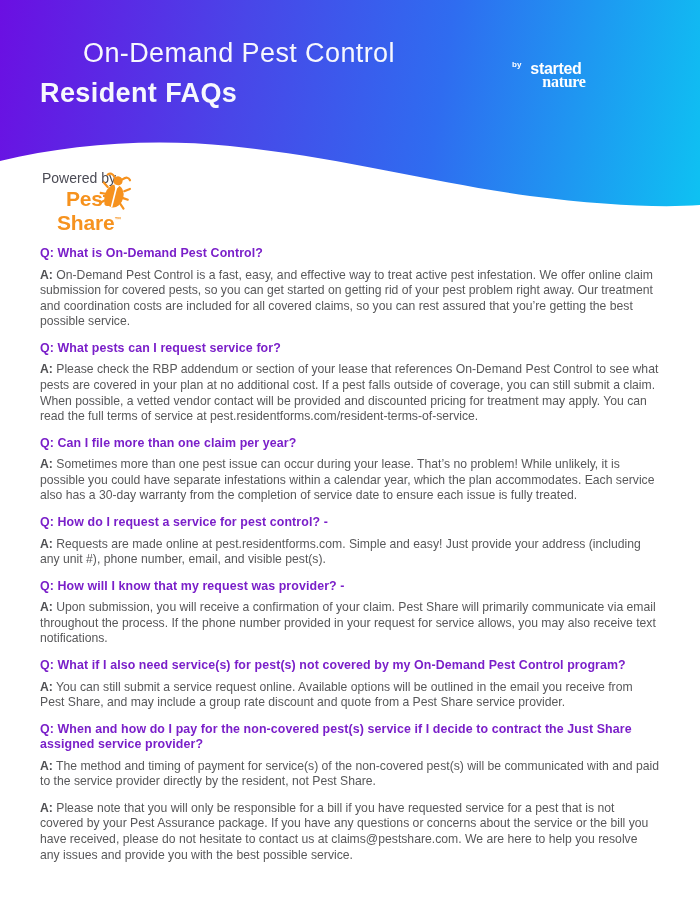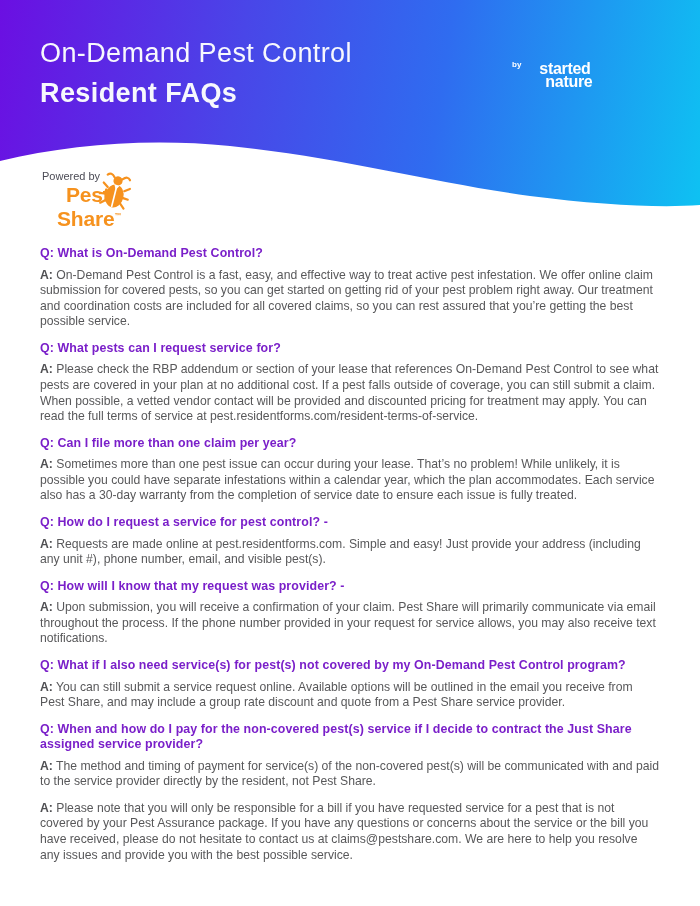--- a/index.html
+++ b/index.html
@@ -7,33 +7,33 @@
     position:relative;width:700px;height:906px;background:#ffffff;
     font-family:"Liberation Sans",sans-serif;overflow:hidden;
   }
   
   .header{
     position:relative;width:700px;height:215px;
     background:linear-gradient(99deg,#6b0fe2 0%,#4946e8 34%,#2f6cf0 62%,#0ec2f2 100%);
   }
   .header-wave{position:absolute;left:0;bottom:0;width:700px;height:82px;display:block;}
   .title-block{position:absolute;left:40px;top:36px;color:#f7f8fd;}
-  .title-line1{font-size:27px;font-weight:400;letter-spacing:.4px;line-height:34px;}
+  .title-line1{font-size:27px;font-weight:400;letter-spacing:.4px;line-height:34px;margin-left:43px;}
   .title-line2{font-size:27px;font-weight:700;letter-spacing:.4px;line-height:34px;margin-top:6px;}
   
   .rbp-logo{position:absolute;left:503px;top:48px;display:flex;align-items:flex-start;}
   .rbp-mark{position:relative;width:54px;height:58px;}
   .rbp-mark svg{display:block;}
   .sn-text{margin-left:9px;margin-top:14px;color:#ffffff;}
-  .sn-by{font-size:8px;font-weight:700;vertical-align:top;position:relative;top:-2px;margin-right:18px;}
+  .sn-by{font-size:8px;font-weight:700;vertical-align:top;position:relative;top:-2px;margin-right:9px;}
   .sn-lines{display:inline-block;font-weight:700;font-size:16px;line-height:13px;letter-spacing:-.3px;}
-  .sn-line2{margin-left:6px;}
+  .sn-line2{margin-left:12px;font-family:Liberation Serif, serif;}
   
   .pestshare{position:absolute;left:42px;top:170px;width:150px;}
-  .powered-by{font-size:11px;color:#4b4b55;font-weight:400;margin-bottom:2px;}
+  .powered-by{font-size:14px;color:#4b4b55;font-weight:400;margin-bottom:2px;}
   .ps-line{font-size:21px;font-weight:800;color:#f6921e;line-height:21px;letter-spacing:-.2px;margin-left:24px;}
   .ps-line2{margin-left:15px;}
   .ps-tm{font-size:7px;font-weight:700;vertical-align:super;color:#f6921e;}
   .bug{position:absolute;left:58px;top:1px;transform:rotate(14deg);}
   
   .content{position:absolute;left:40px;top:246px;width:620px;}
   .faq-item{margin:0;}
   .q{
     margin:0 0 6px 0;font-size:12.4px;font-weight:700;color:#7a1fc9;
     line-height:15.5px;letter-spacing:.1px;

